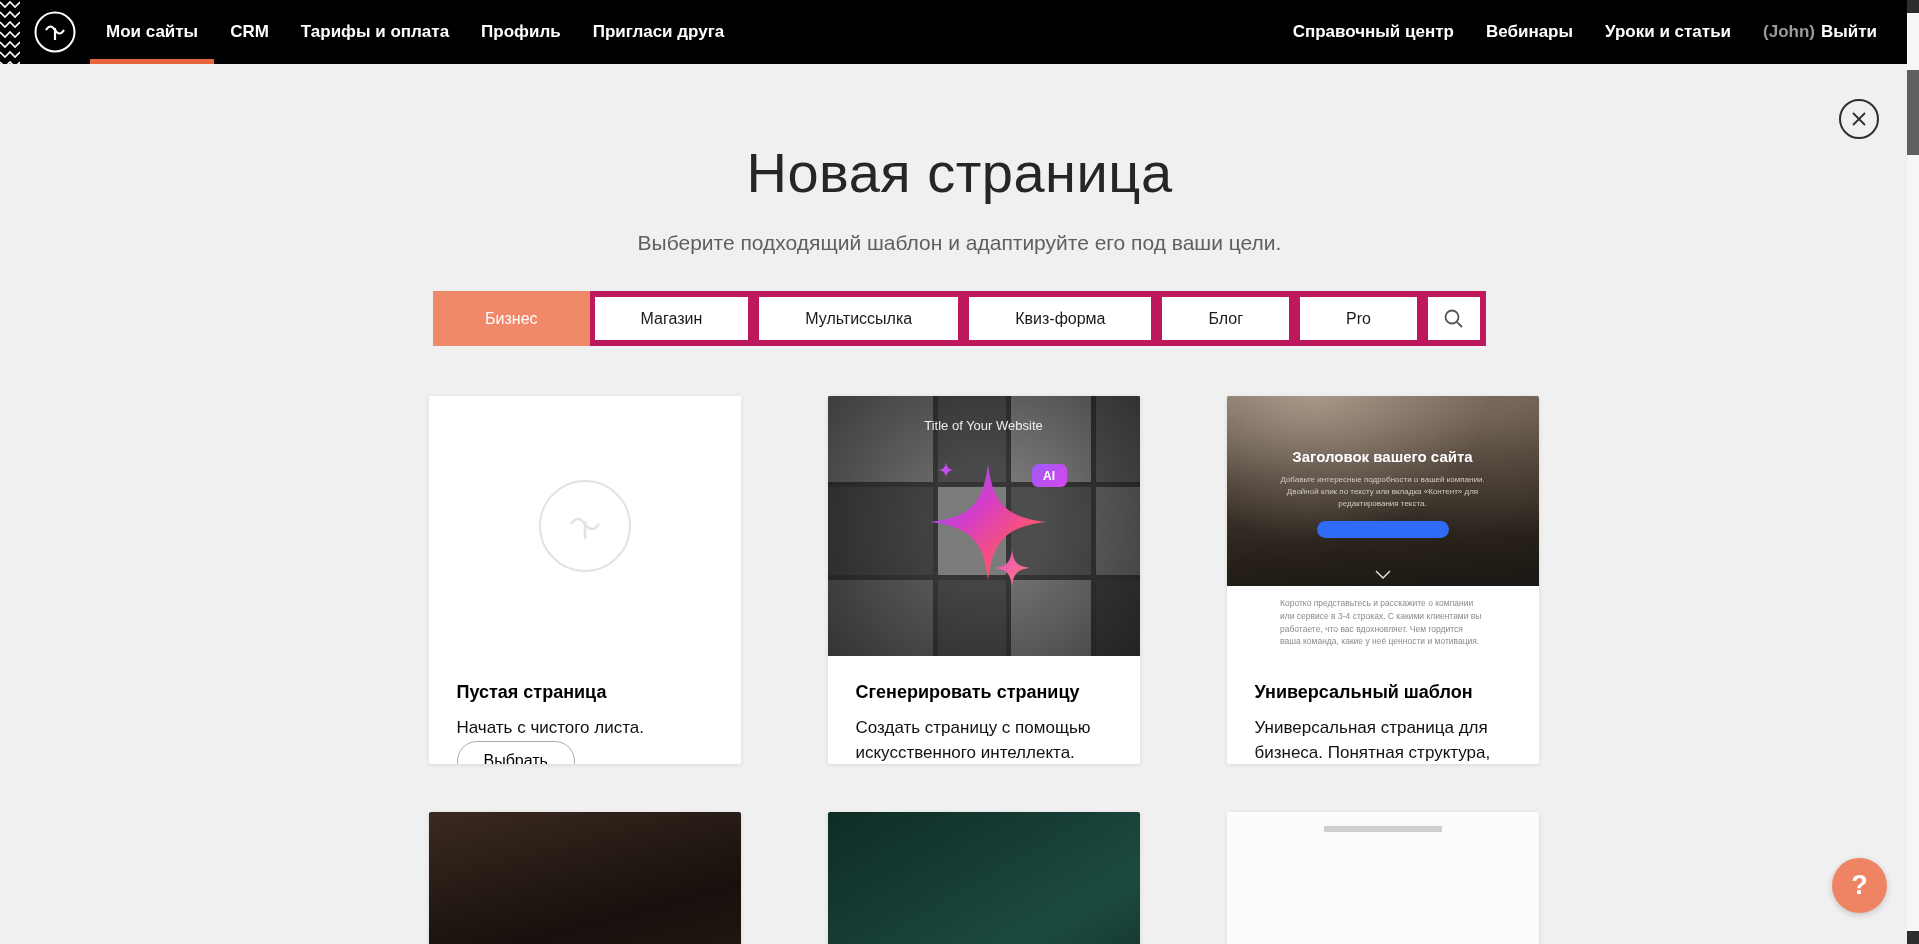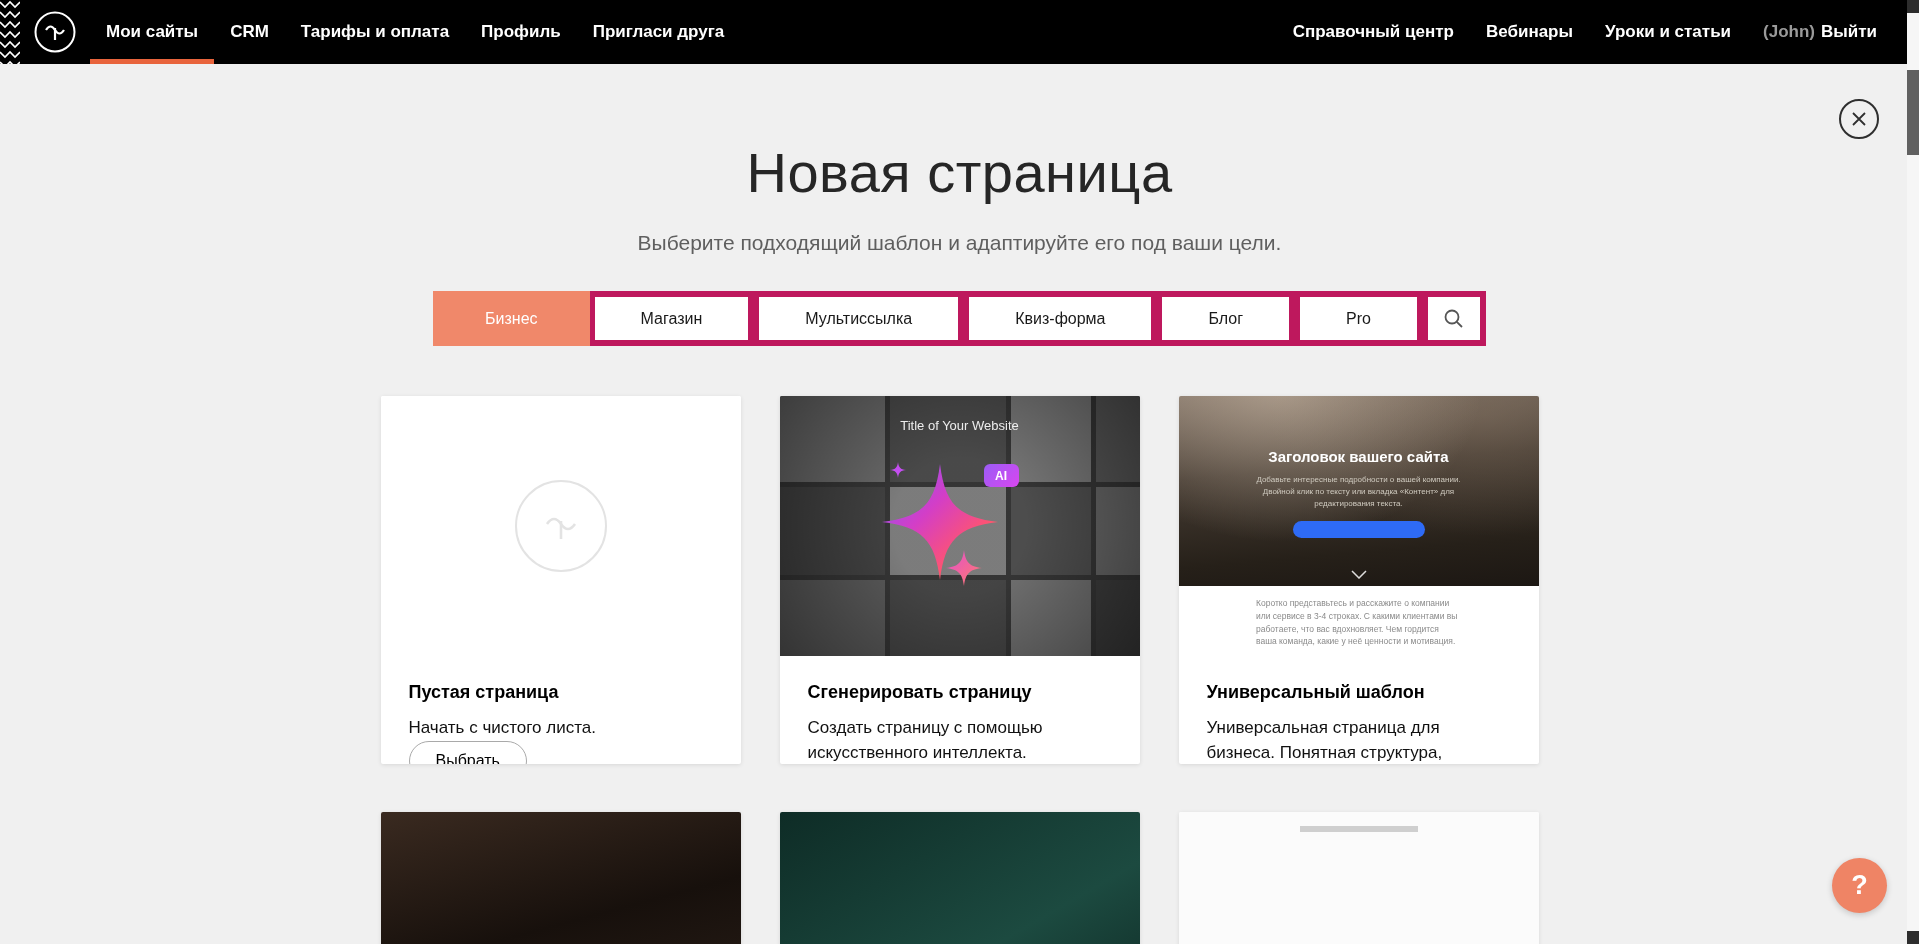--- a/index.html
+++ b/index.html
@@ -26,21 +26,21 @@
 
   
   .tabs{margin:36px auto 0;display:flex;width:fit-content;}
   .tab{height:55px;display:flex;align-items:center;justify-content:center;padding:0 46px;background:#fff;border:6px solid #be185d;margin-left:-1px;font-size:16px;color:#1a1a1a;cursor:pointer;white-space:nowrap;box-sizing:border-box;}
   .tab:first-child{margin-left:0;}
   .tab.active{background:#f0886a;border-color:#f0886a;color:#fff;z-index:1;}
   .tab.search{padding:0;width:64px;}
 
   
   .grid{width:1158px;margin:50px auto 0;display:grid;grid-template-columns:repeat(3,360px);column-gap:39px;row-gap:48px;}
-  .card{background:#fff;height:368px;box-shadow:0 1px 4px rgba(0,0,0,.10);display:flex;flex-direction:column;overflow:hidden;border-radius:2px;}
+  .card{background:#fff;height:368px;box-shadow:0 1px 4px rgba(0,0,0,.10);display:flex;flex-direction:column;overflow:hidden;border-radius:2px;margin-left:48px;}
   .card-media{height:260px;position:relative;flex:none;overflow:hidden;}
   .card-body{padding:26px 28px 22px;flex:1;display:flex;flex-direction:column;}
   .card-title{font-size:18px;font-weight:700;color:#000;}
   .card-desc{margin-top:13px;font-size:17px;line-height:1.45;color:#111;}
   .card-actions{margin-top:auto;display:flex;gap:12px;}
   .pill-btn{border:1px solid #a9a9a9;border-radius:22px;background:#fff;padding:10px 26px;font-size:16px;color:#000;cursor:pointer;font-family:"Liberation Sans",sans-serif;white-space:nowrap;}
 
   
   .blank-media{display:flex;align-items:center;justify-content:center;background:#fff;}
   .watermark{width:92px;height:92px;border:2px solid #e3e3e3;border-radius:50%;display:flex;align-items:center;justify-content:center;box-sizing:border-box;}

